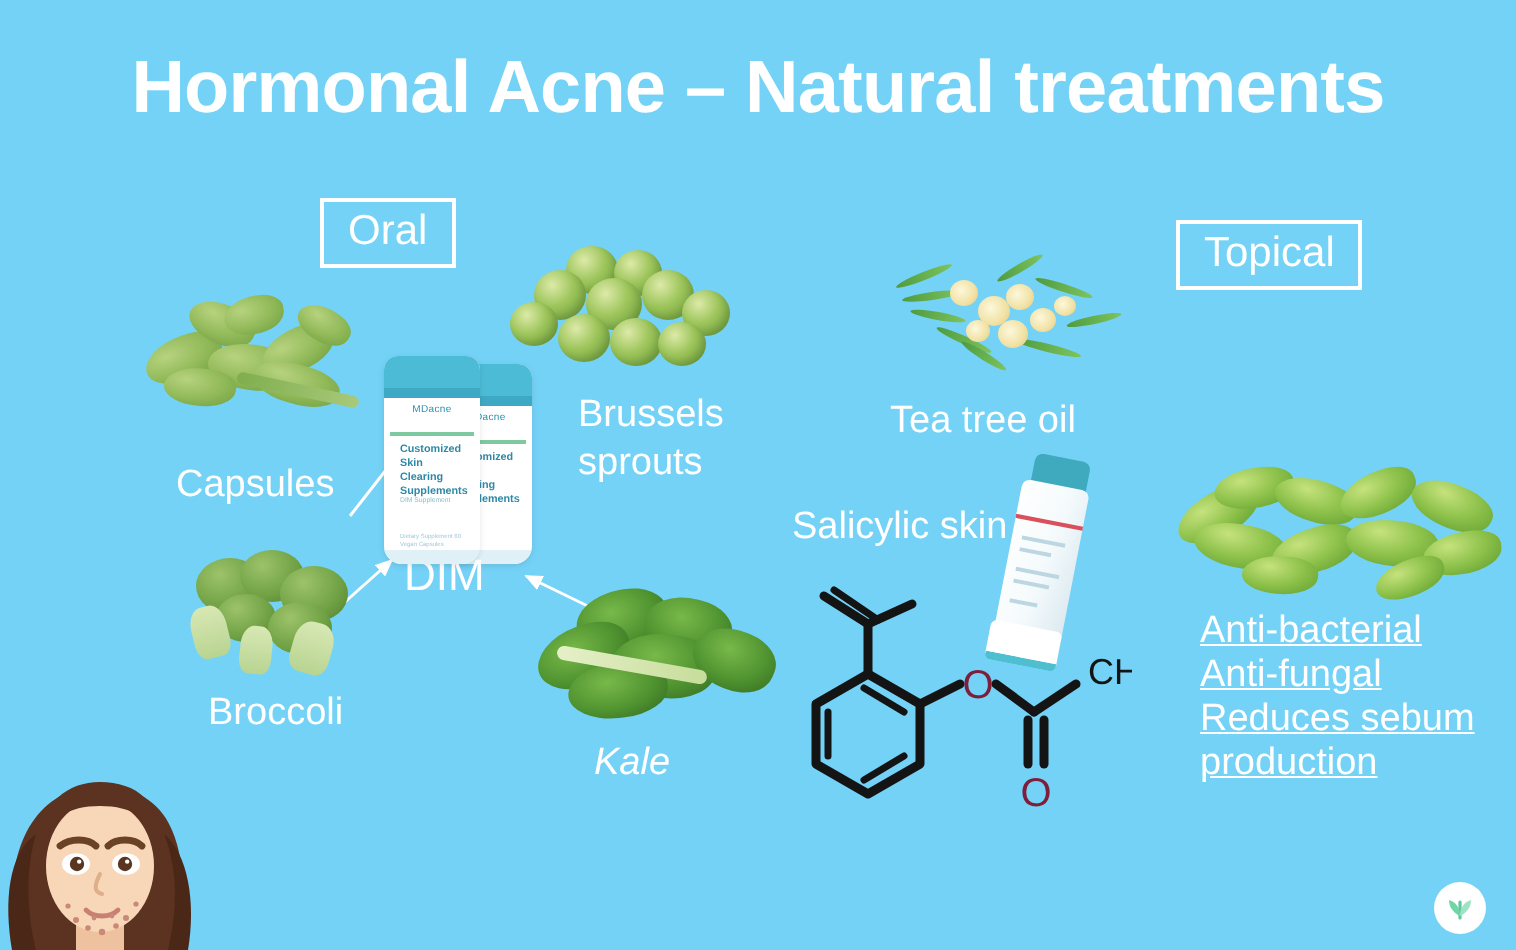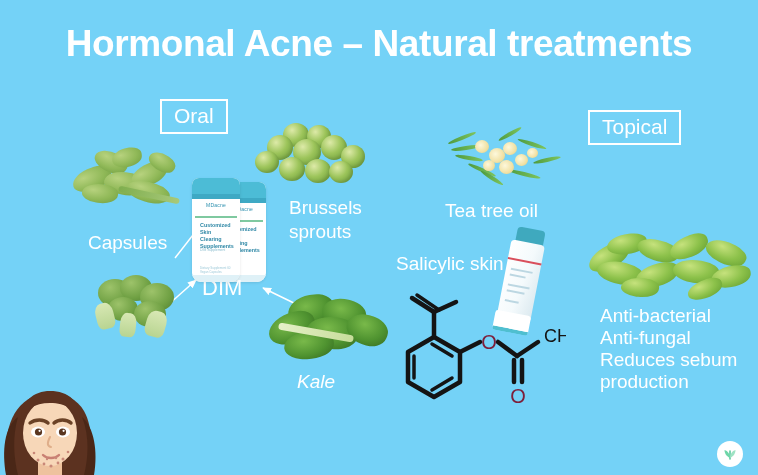--- a/index.html
+++ b/index.html
@@ -55,21 +55,21 @@
   }
 
   #lbl-spinach   { left: 88px;  top: 231px; }
   #lbl-broccoli  { left: 104px; top: 345px; }
   #lbl-dim       { left: 202px; top: 276px; font-size: 22px; }
   #lbl-brussels  { left: 289px; top: 196px; }
   #lbl-kale      { left: 297px; top: 370px; font-style: italic; }
   #lbl-teatree   { left: 445px; top: 199px; }
   #lbl-salicylic { left: 396px; top: 252px; }
   #lbl-greentea  { left: 589px; top: 198px; }
-  #lbl-benefits  { left: 600px; top: 305px; line-height: 22px; }
+  #lbl-benefits  { left: 600px; top: 305px; line-height: 22px; text-decoration: underline; }
   #lbl-effects   { left: 395px; top: 417px; line-height: 22px; text-align: left; }
 
   
   .arrow-svg { overflow: visible; }
 
   
   #bottles { left: 186px; top: 174px; width: 96px; height: 110px; }
   .bottle {
     position: absolute;
     border-radius: 7px 7px 9px 9px;
@@ -249,20 +249,21 @@
   <div class="veg" id="broccoli">
     <div class="br-head" style="left:8px;  top:4px;  width:34px; height:28px;"></div>
     <div class="br-head" style="left:30px; top:0px;  width:32px; height:26px;"></div>
     <div class="br-head" style="left:50px; top:8px;  width:34px; height:28px;"></div>
     <div class="br-head" style="left:18px; top:22px; width:30px; height:24px;"></div>
     <div class="br-head" style="left:44px; top:26px; width:32px; height:26px;"></div>
     <div class="br-stem" style="left:6px;  top:28px; width:18px; height:26px; transform:rotate(-14deg);"></div>
     <div class="br-stem" style="left:30px; top:38px; width:16px; height:24px; transform:rotate(6deg);"></div>
     <div class="br-stem" style="left:56px; top:36px; width:20px; height:26px; transform:rotate(16deg);"></div>
   </div>
+  <div class="abs label" id="lbl-broccoli">Broccoli</div>
 
   <div class="abs" id="bottles">
     <div class="bottle" id="bottle-back">
       <div class="bottle-cap"></div>
       <div class="bottle-brand">MDacne</div>
       <div class="bottle-rule"></div>
       <div class="bottle-text" style="left:6px;width:34px;">Customized
 Skin Clearing
 Supplements</div>
       <div class="bottle-base"></div>

